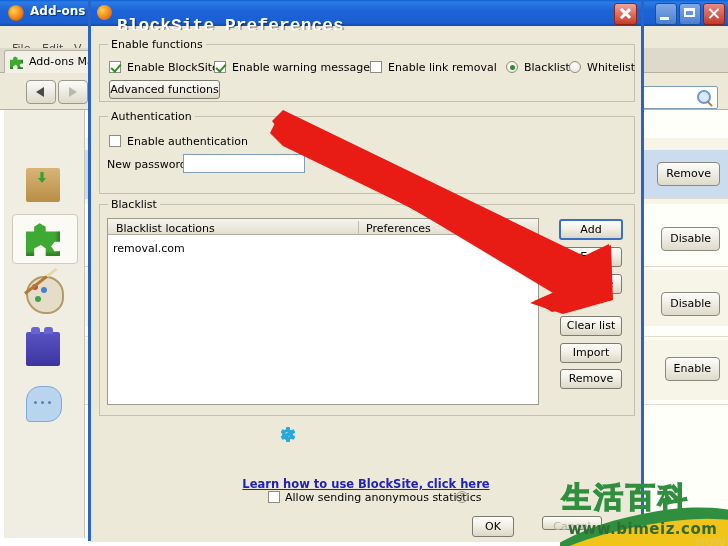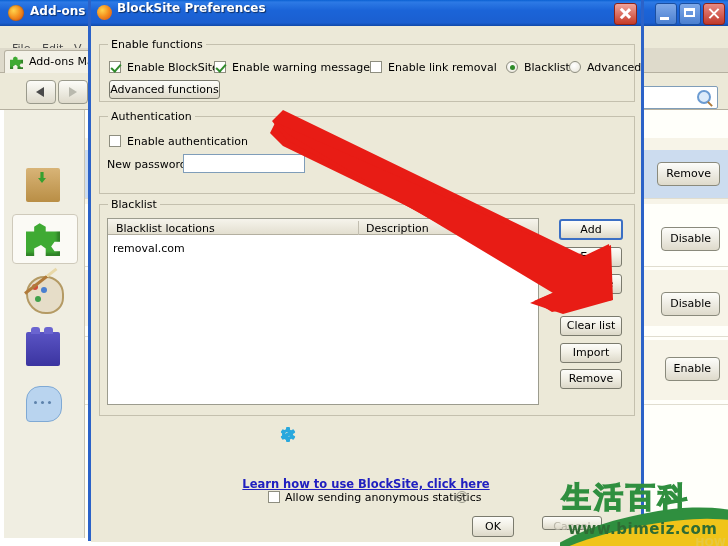--- a/index.html
+++ b/index.html
@@ -112,22 +112,22 @@
   
   #dialog{
     position:absolute;left:88px;top:0;width:556px;height:541px;
     background:#ece9d8;border:3px solid #2b62c8;border-top:none;box-sizing:border-box;
   }
   .dlg-title{
     position:absolute;left:0;top:0;width:550px;height:26px;
     background:linear-gradient(to bottom,#0a60d2 0%,#2d7ae5 8%,#1b64d8 40%,#1b5fd0 88%,#1049a8 100%);
   }
   .dlg-title-txt{
-    position:absolute;left:26px;top:1px;color:#fff;font-weight:bold;font-size:12px;
-    text-shadow:1px 1px 1px rgba(0,0,0,.55);white-space:nowrap;
+    position:absolute;left:26px;top:16px;color:#fff;font-weight:bold;font-size:18px;
+    text-shadow:1px 1px 1px rgba(0,0,0,.55);white-space:nowrap;font-family:Liberation Mono, monospace;
   }
   .dlg-ico{
     position:absolute;left:6px;top:5px;width:15px;height:15px;border-radius:50%;
     background:radial-gradient(circle at 35% 35%,#ffd34d 0%,#f59220 45%,#d34b12 100%);
   }
   .dlg-close{
     position:absolute;right:4px;top:3px;width:21px;height:20px;border:1px solid #8c2318;border-radius:3px;
     background:linear-gradient(to bottom,#f0a49c,#c63a27);
   }
   .dlg-close i{position:absolute;left:9px;top:3px;width:2.5px;height:13px;background:#fff;}
@@ -320,21 +320,21 @@
     <div class="cb on" style="left:123px;top:31px"></div>
     <span class="lbl" style="left:141px;top:31px">Enable warning messages</span>
 
     <div class="cb" style="left:279px;top:31px"></div>
     <span class="lbl" style="left:297px;top:31px">Enable link removal</span>
 
     <div class="rb on" style="left:415px;top:31px"></div>
     <span class="lbl" style="left:433px;top:31px">Blacklist</span>
 
     <div class="rb" style="left:478px;top:31px"></div>
-    <span class="lbl" style="left:496px;top:31px">Advanced</span>
+    <span class="lbl" style="left:496px;top:31px">Whitelist</span>
 
     <div class="btn" style="left:18px;top:50px;width:111px;height:19px;line-height:17px">Advanced functions</div>
 
     <fieldset class="grp" style="left:8px;top:80px;width:534px;height:82px">
       <legend>Authentication</legend>
     </fieldset>
 
     <div class="cb" style="left:18px;top:105px"></div>
     <span class="lbl" style="left:36px;top:105px">Enable authentication</span>
 
@@ -342,21 +342,21 @@
     <input class="txtfield" style="left: 92px; top: 124px; width: 122px; height: 19px; padding: 0px 3px; font-size: 11px;" value="" placeholder="">
 
     <fieldset class="grp" style="left:8px;top:168px;width:534px;height:216px">
       <legend>Blacklist</legend>
     </fieldset>
 
     <div class="listbox" style="left:16px;top:188px;width:432px;height:187px">
       <div class="lb-head">
         <span class="lb-colhead" style="left:8px">Blacklist locations</span>
         <span class="lb-colsep" style="left:250px"></span>
-        <span class="lb-colhead" style="left:258px">Description</span>
+        <span class="lb-colhead" style="left:258px">Preferences</span>
       </div>
       <span class="lb-item" style="top:23px">removal.com</span>
     </div>
 
     <div class="btn primary" style="left:468px;top:189px;width:64px;height:21px;line-height:17px">Add</div>
     <div class="btn" style="left:469px;top:217px;width:62px;height:20px;line-height:18px">Edit</div>
     <div class="btn" style="left:469px;top:244px;width:62px;height:20px;line-height:18px">Remove</div>
     <div class="btn" style="left:469px;top:286px;width:62px;height:20px;line-height:18px">Clear list</div>
     <div class="btn" style="left:469px;top:313px;width:62px;height:20px;line-height:18px">Import</div>
     <div class="btn" style="left:469px;top:339px;width:62px;height:20px;line-height:18px">Remove</div>

